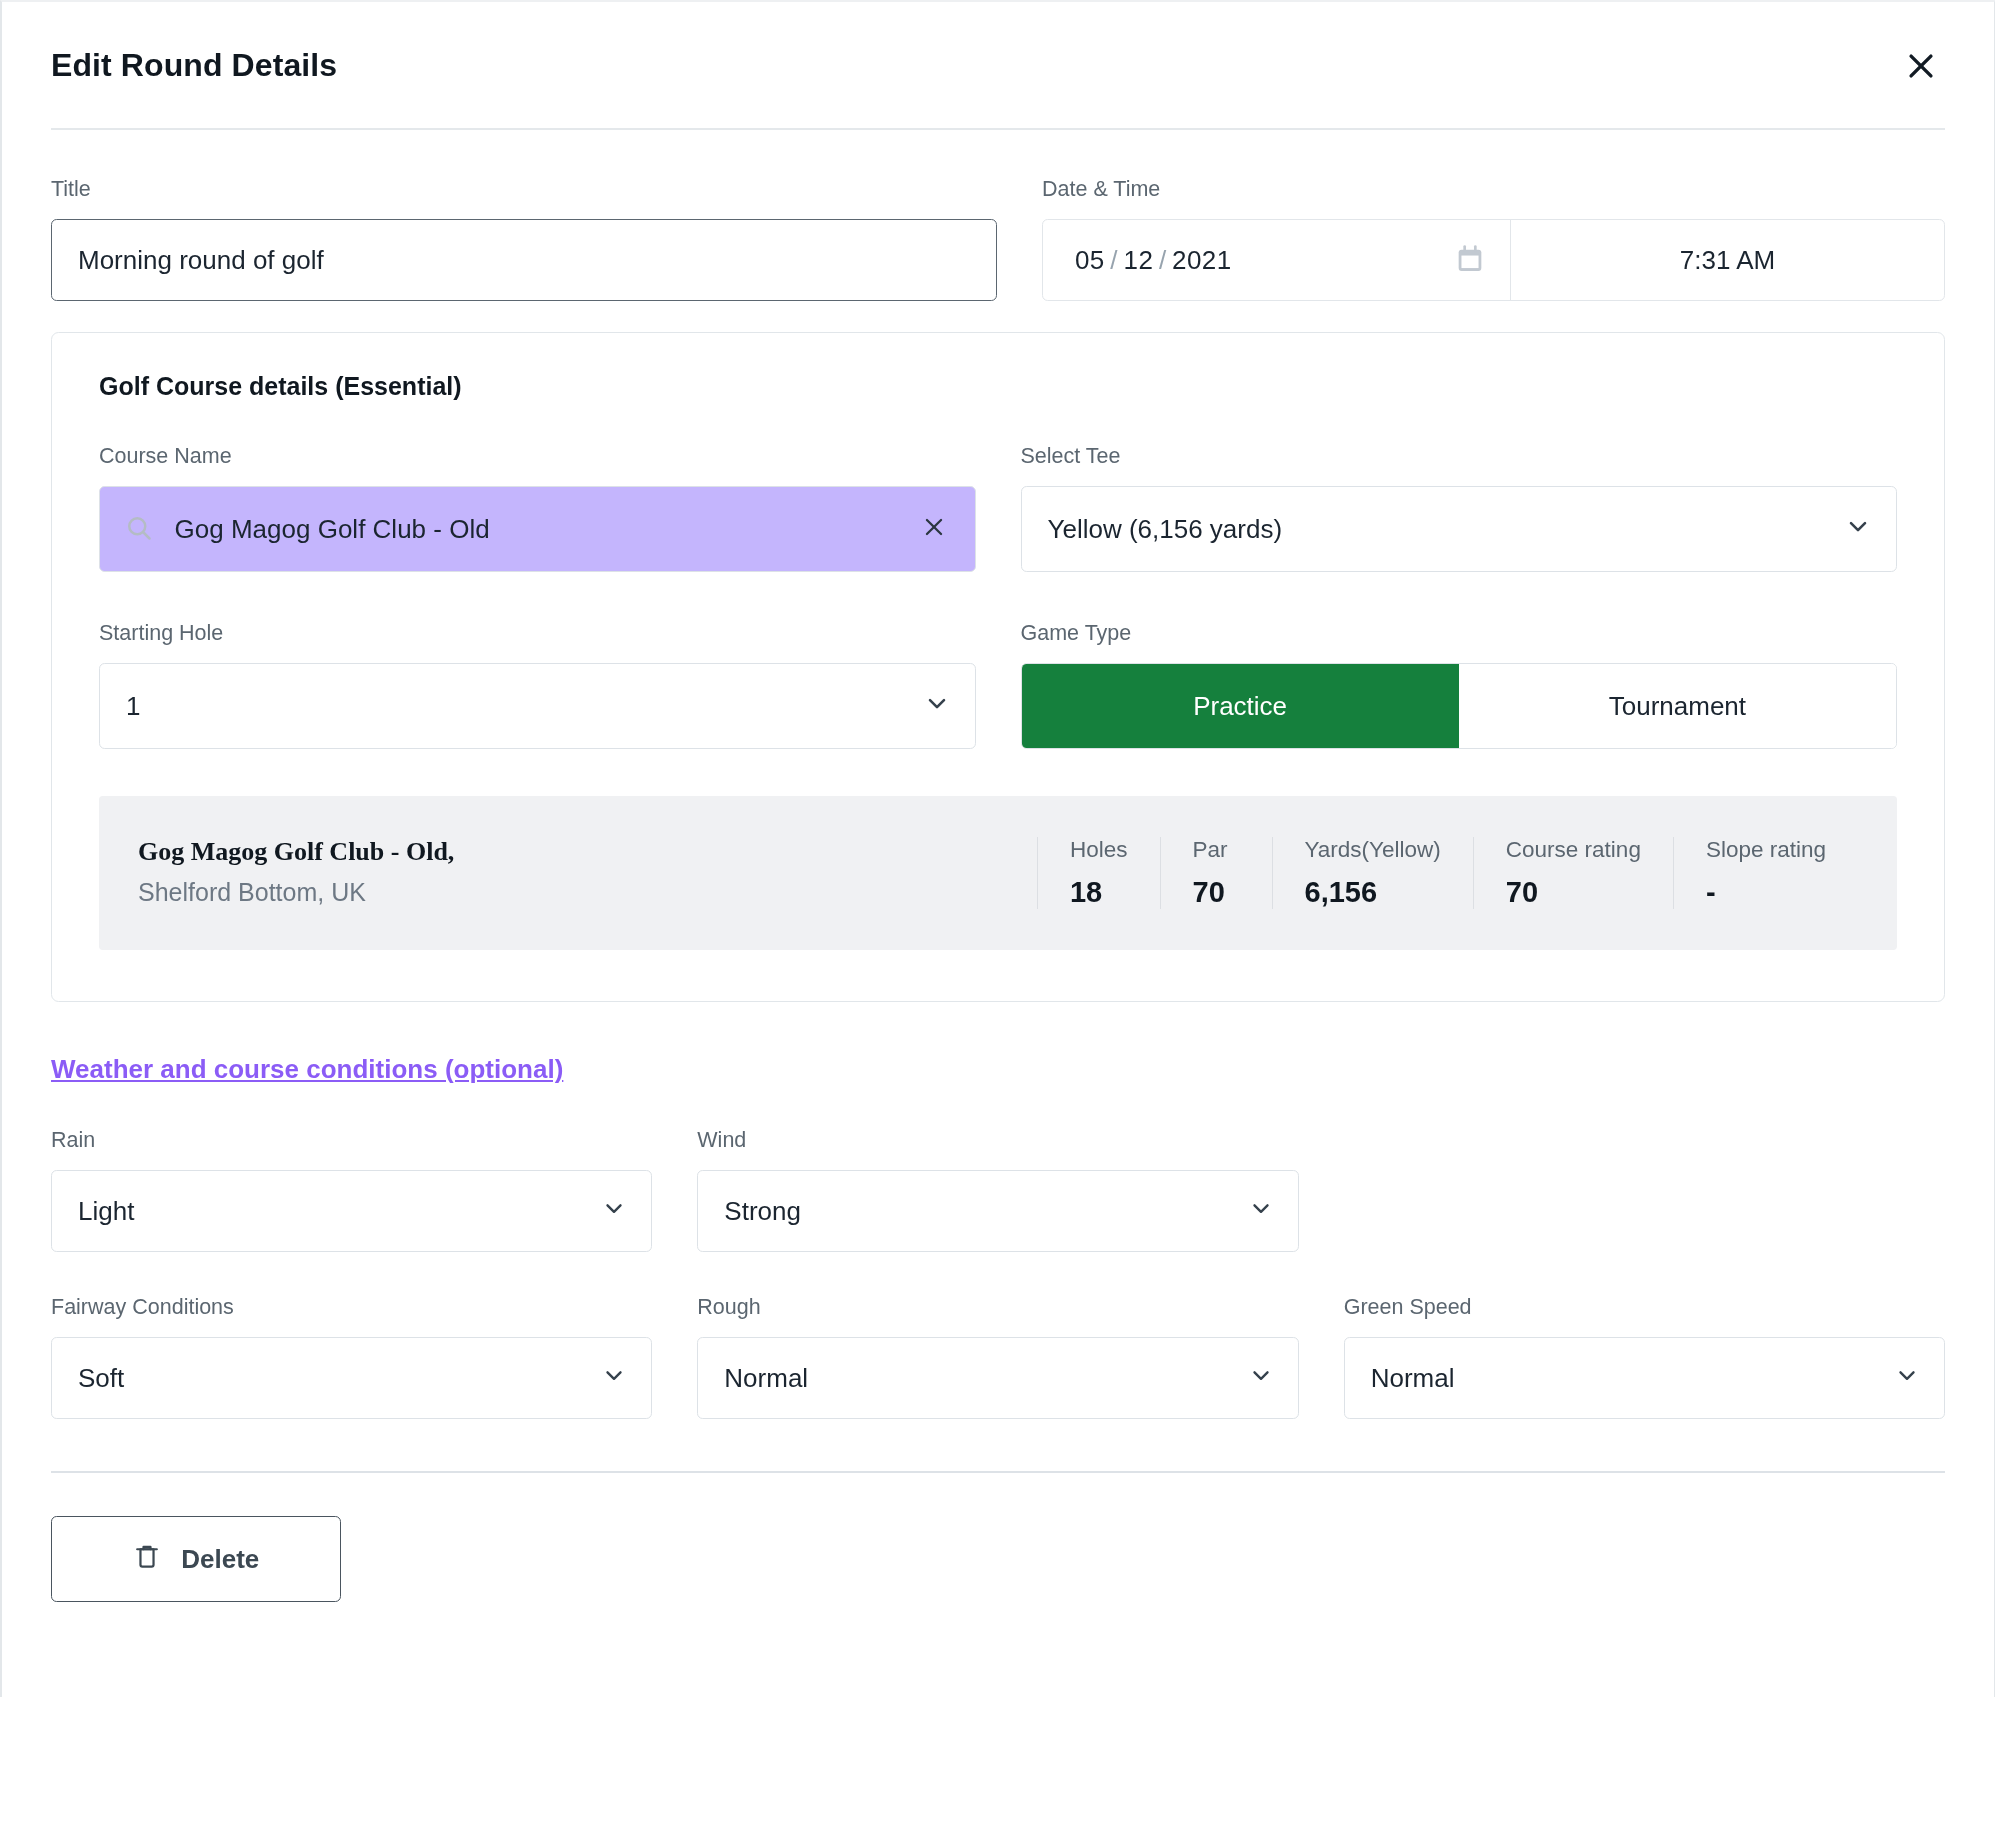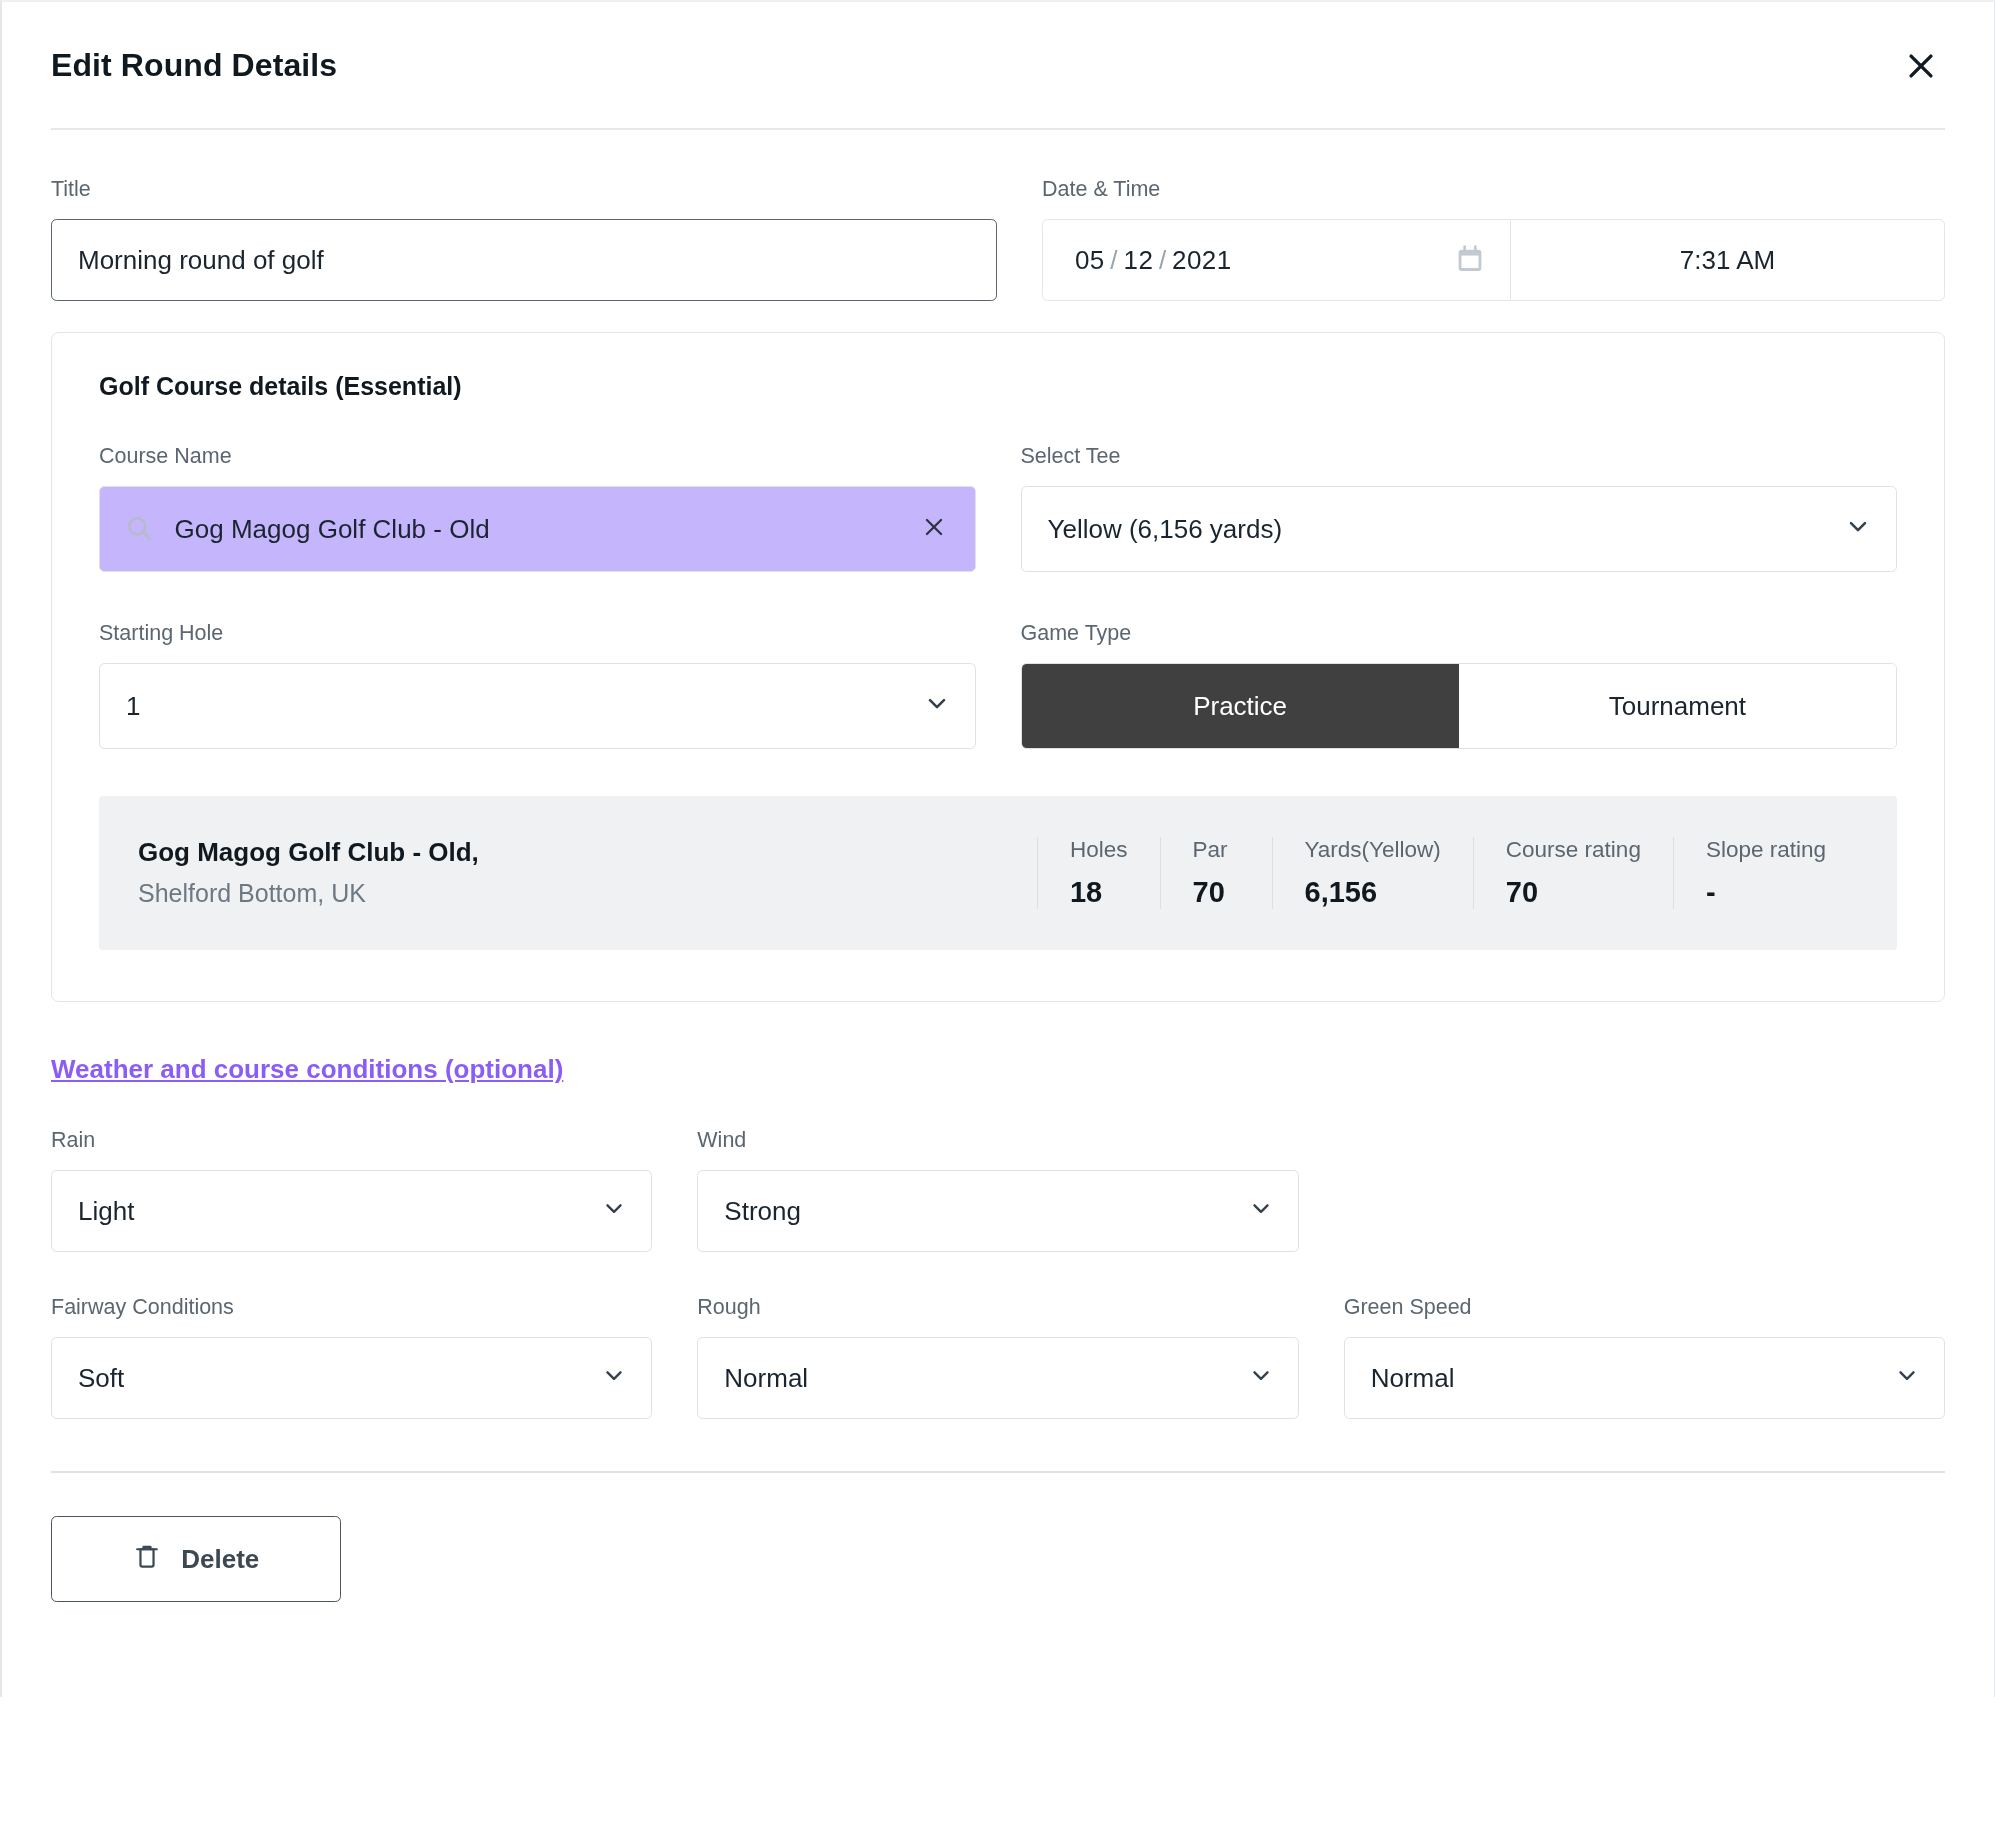--- a/index.html
+++ b/index.html
@@ -169,37 +169,38 @@
   }
   .seg-item {
     flex: 1;
     display: flex; align-items: center; justify-content: center;
     font-size: 26px;
     cursor: pointer;
     background: #fff;
     color: #1b2530;
   }
   .seg-item.on {
-    background: #404040;
+    background: #15803d;
     color: #ffffff;
   }
 
   
   .summary {
     margin-top: 47px;
     background: #f0f1f3;
     border-radius: 3.7px;
     display: flex;
     align-items: stretch;
     padding: 41px 39px;
   }
   .sum-name { flex: 1; padding-right: 28px; }
   .sum-name .n1 {
     font-size: 26px; font-weight: bold; color: #101820;
     margin-bottom: 11.2px;
+    font-family: Liberation Serif, serif;
   }
   .sum-name .n2 { font-size: 25px; color: #6d7884; }
   .sum-stat {
     padding: 0 32px;
     border-left: 1.9px solid #dcdfe3;
     display: flex;
     flex-direction: column;
     justify-content: center;
     min-width: 112px;
   }

